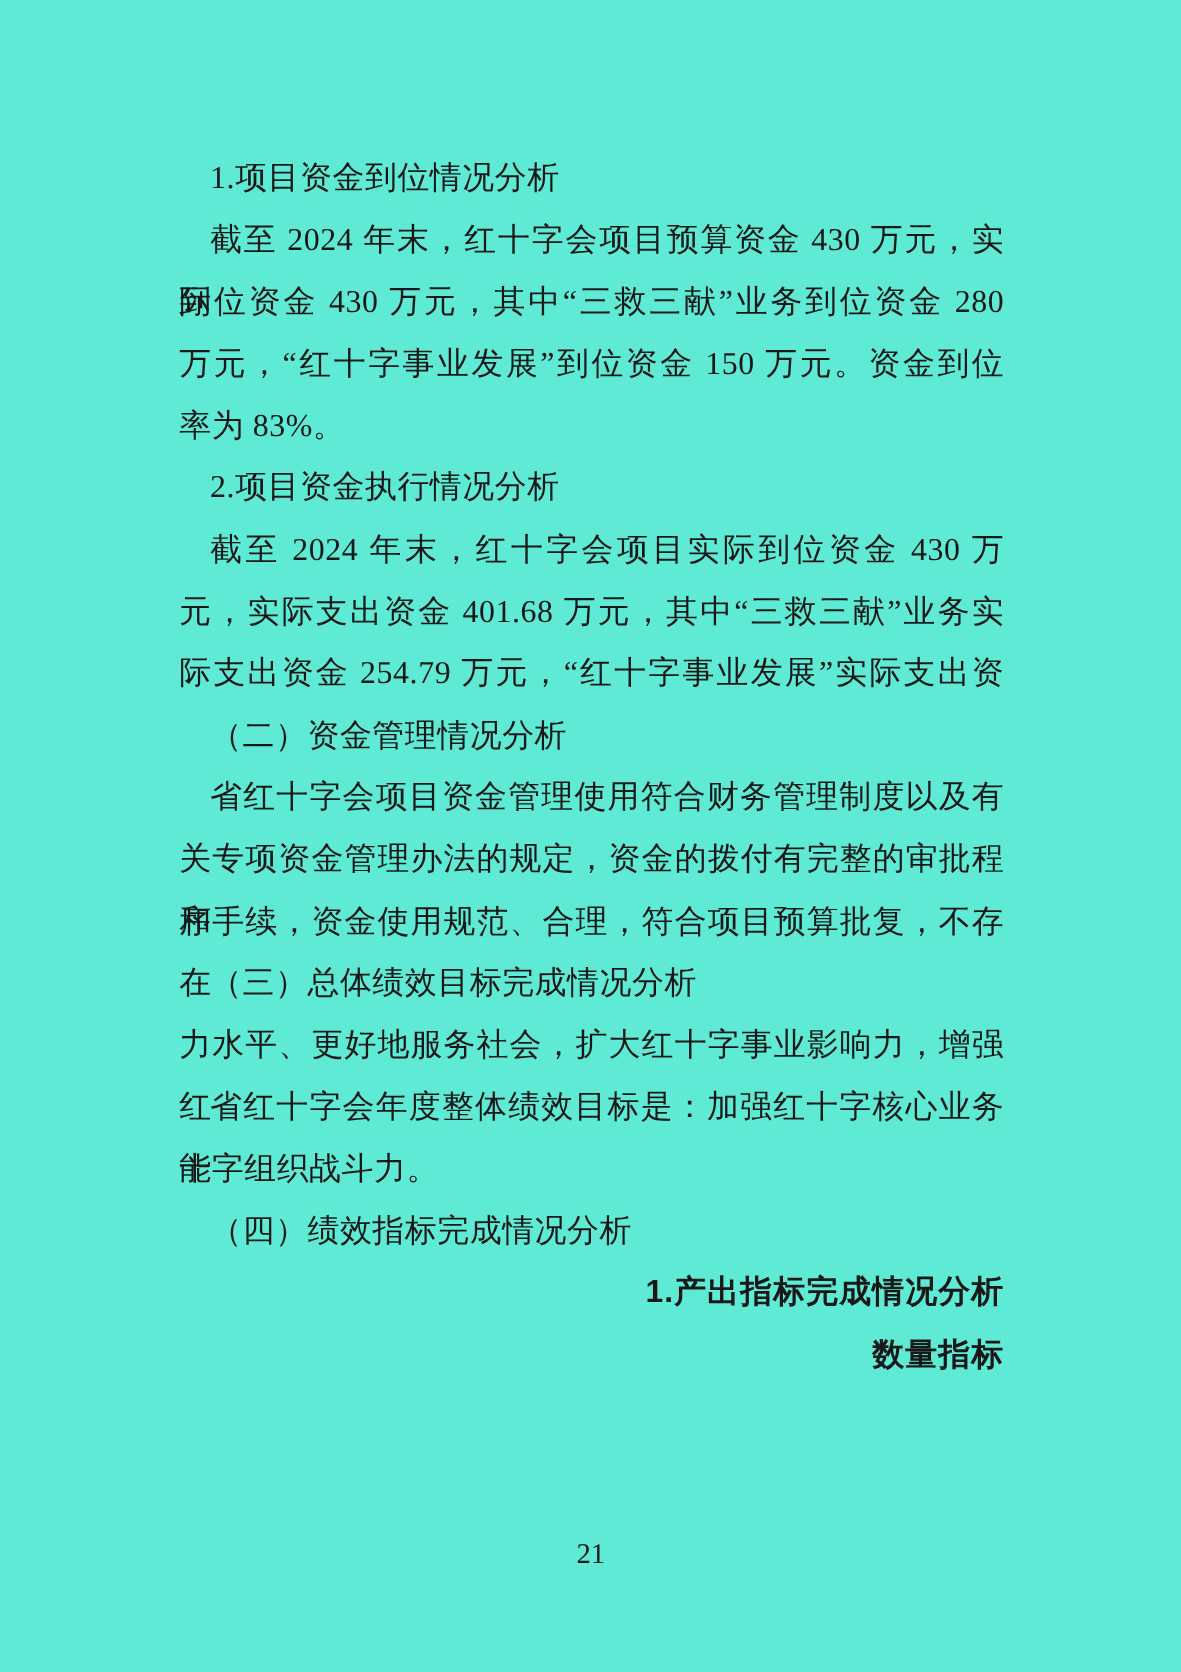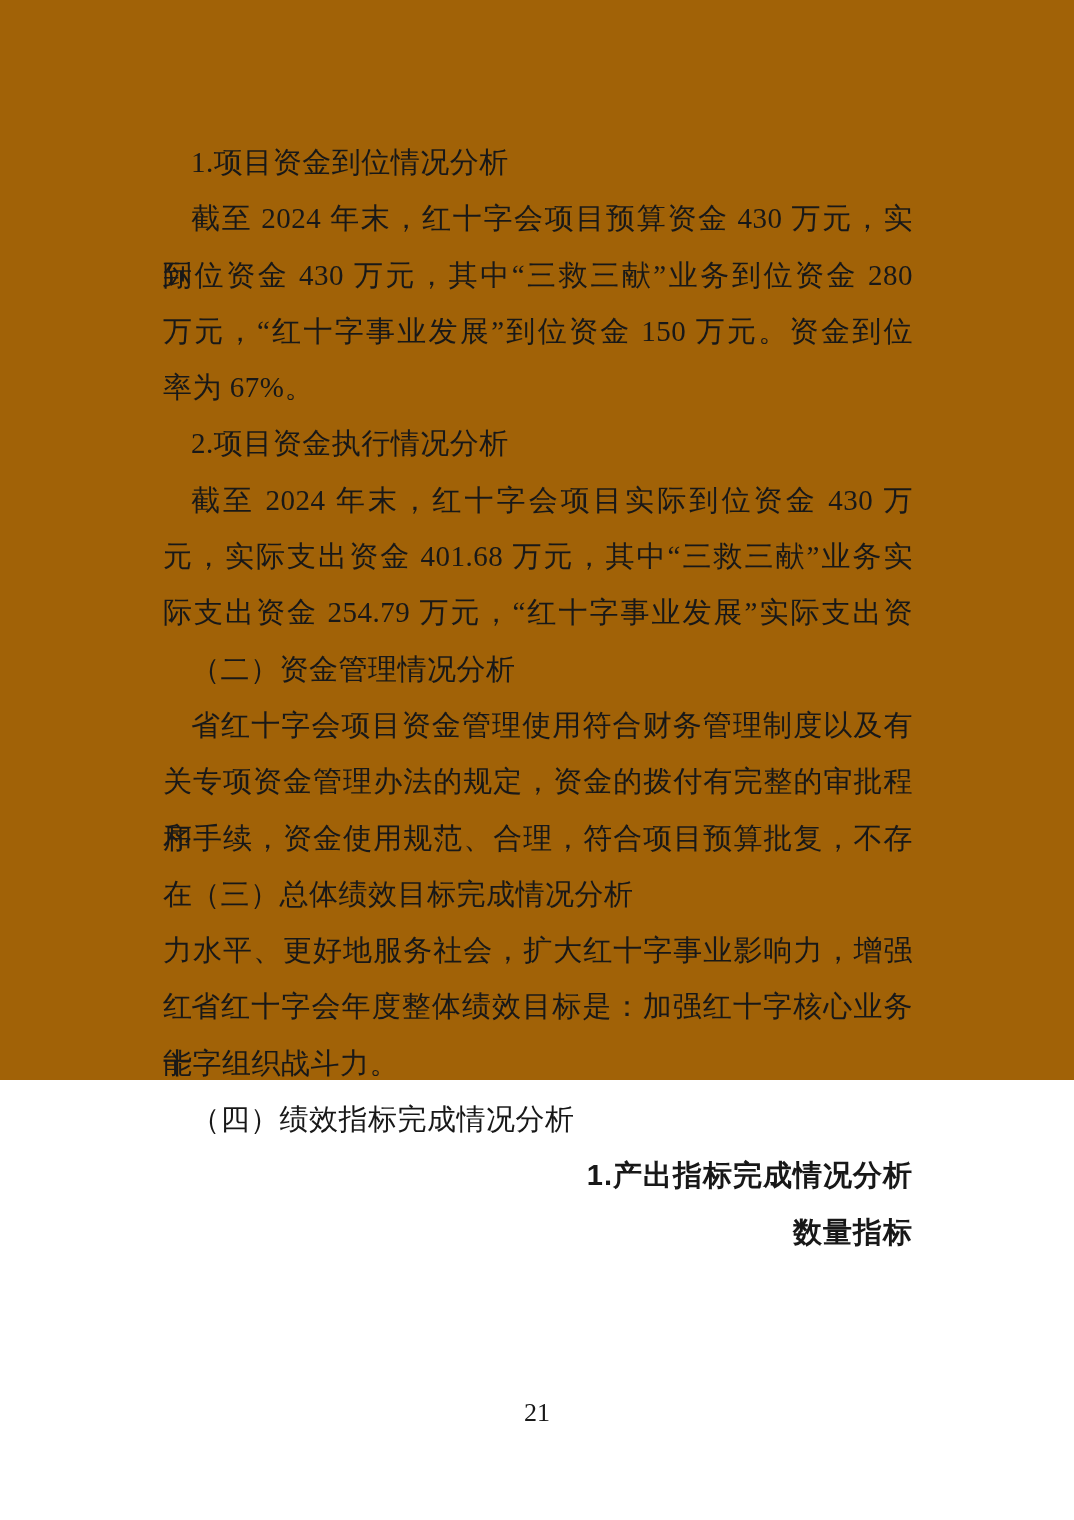--- a/index.html
+++ b/index.html
@@ -12,22 +12,22 @@
     height: 1520px;
     position: relative;
     font-family: "Liberation Serif", "DejaVu Serif", serif;
     color: #181818;
     overflow: hidden;
   }
   .doc-page {
     position: absolute;
     left: 0; top: 0;
     width: 1074px;
-    height: 1080px;
-    background: #a16207;
+    height: 1520px;
+    background: #5eead4;
   }
   .doc-body {
     position: absolute;
     left: 163px;
     top: 134px;
     width: 750px;
   }
   .line {
     height: 56.3px;
     line-height: 56.3px;
@@ -63,21 +63,21 @@
 </style>
 </head>
 <body>
 
 <div class="doc-page">
   <div class="doc-body">
       <div class="line indent">1.项目资金到位情况分析</div>
       <div class="line indent justify">截至 2024 年末，红十字会项目预算资金 430 万元，实际</div>
       <div class="line justify">到位资金 430 万元，其中“三救三献”业务到位资金 280</div>
       <div class="line justify">万元，“红十字事业发展”到位资金 150 万元。资金到位</div>
-      <div class="line">率为 67%。</div>
+      <div class="line">率为 83%。</div>
       <div class="line indent">2.项目资金执行情况分析</div>
       <div class="line indent justify">截至 2024 年末，红十字会项目实际到位资金 430 万</div>
       <div class="line justify">元，实际支出资金 401.68 万元，其中“三救三献”业务实</div>
       <div class="line justify">际支出资金 254.79 万元，“红十字事业发展”实际支出资</div>
       <div class="line indent">（二）资金管理情况分析</div>
       <div class="line indent justify">省红十字会项目资金管理使用符合财务管理制度以及有</div>
       <div class="line justify">关专项资金管理办法的规定，资金的拨付有完整的审批程序</div>
       <div class="line justify">和手续，资金使用规范、合理，符合项目预算批复，不存在</div>
       <div class="line indent">（三）总体绩效目标完成情况分析</div>
       <div class="line justify">力水平、更好地服务社会，扩大红十字事业影响力，增强红</div>

